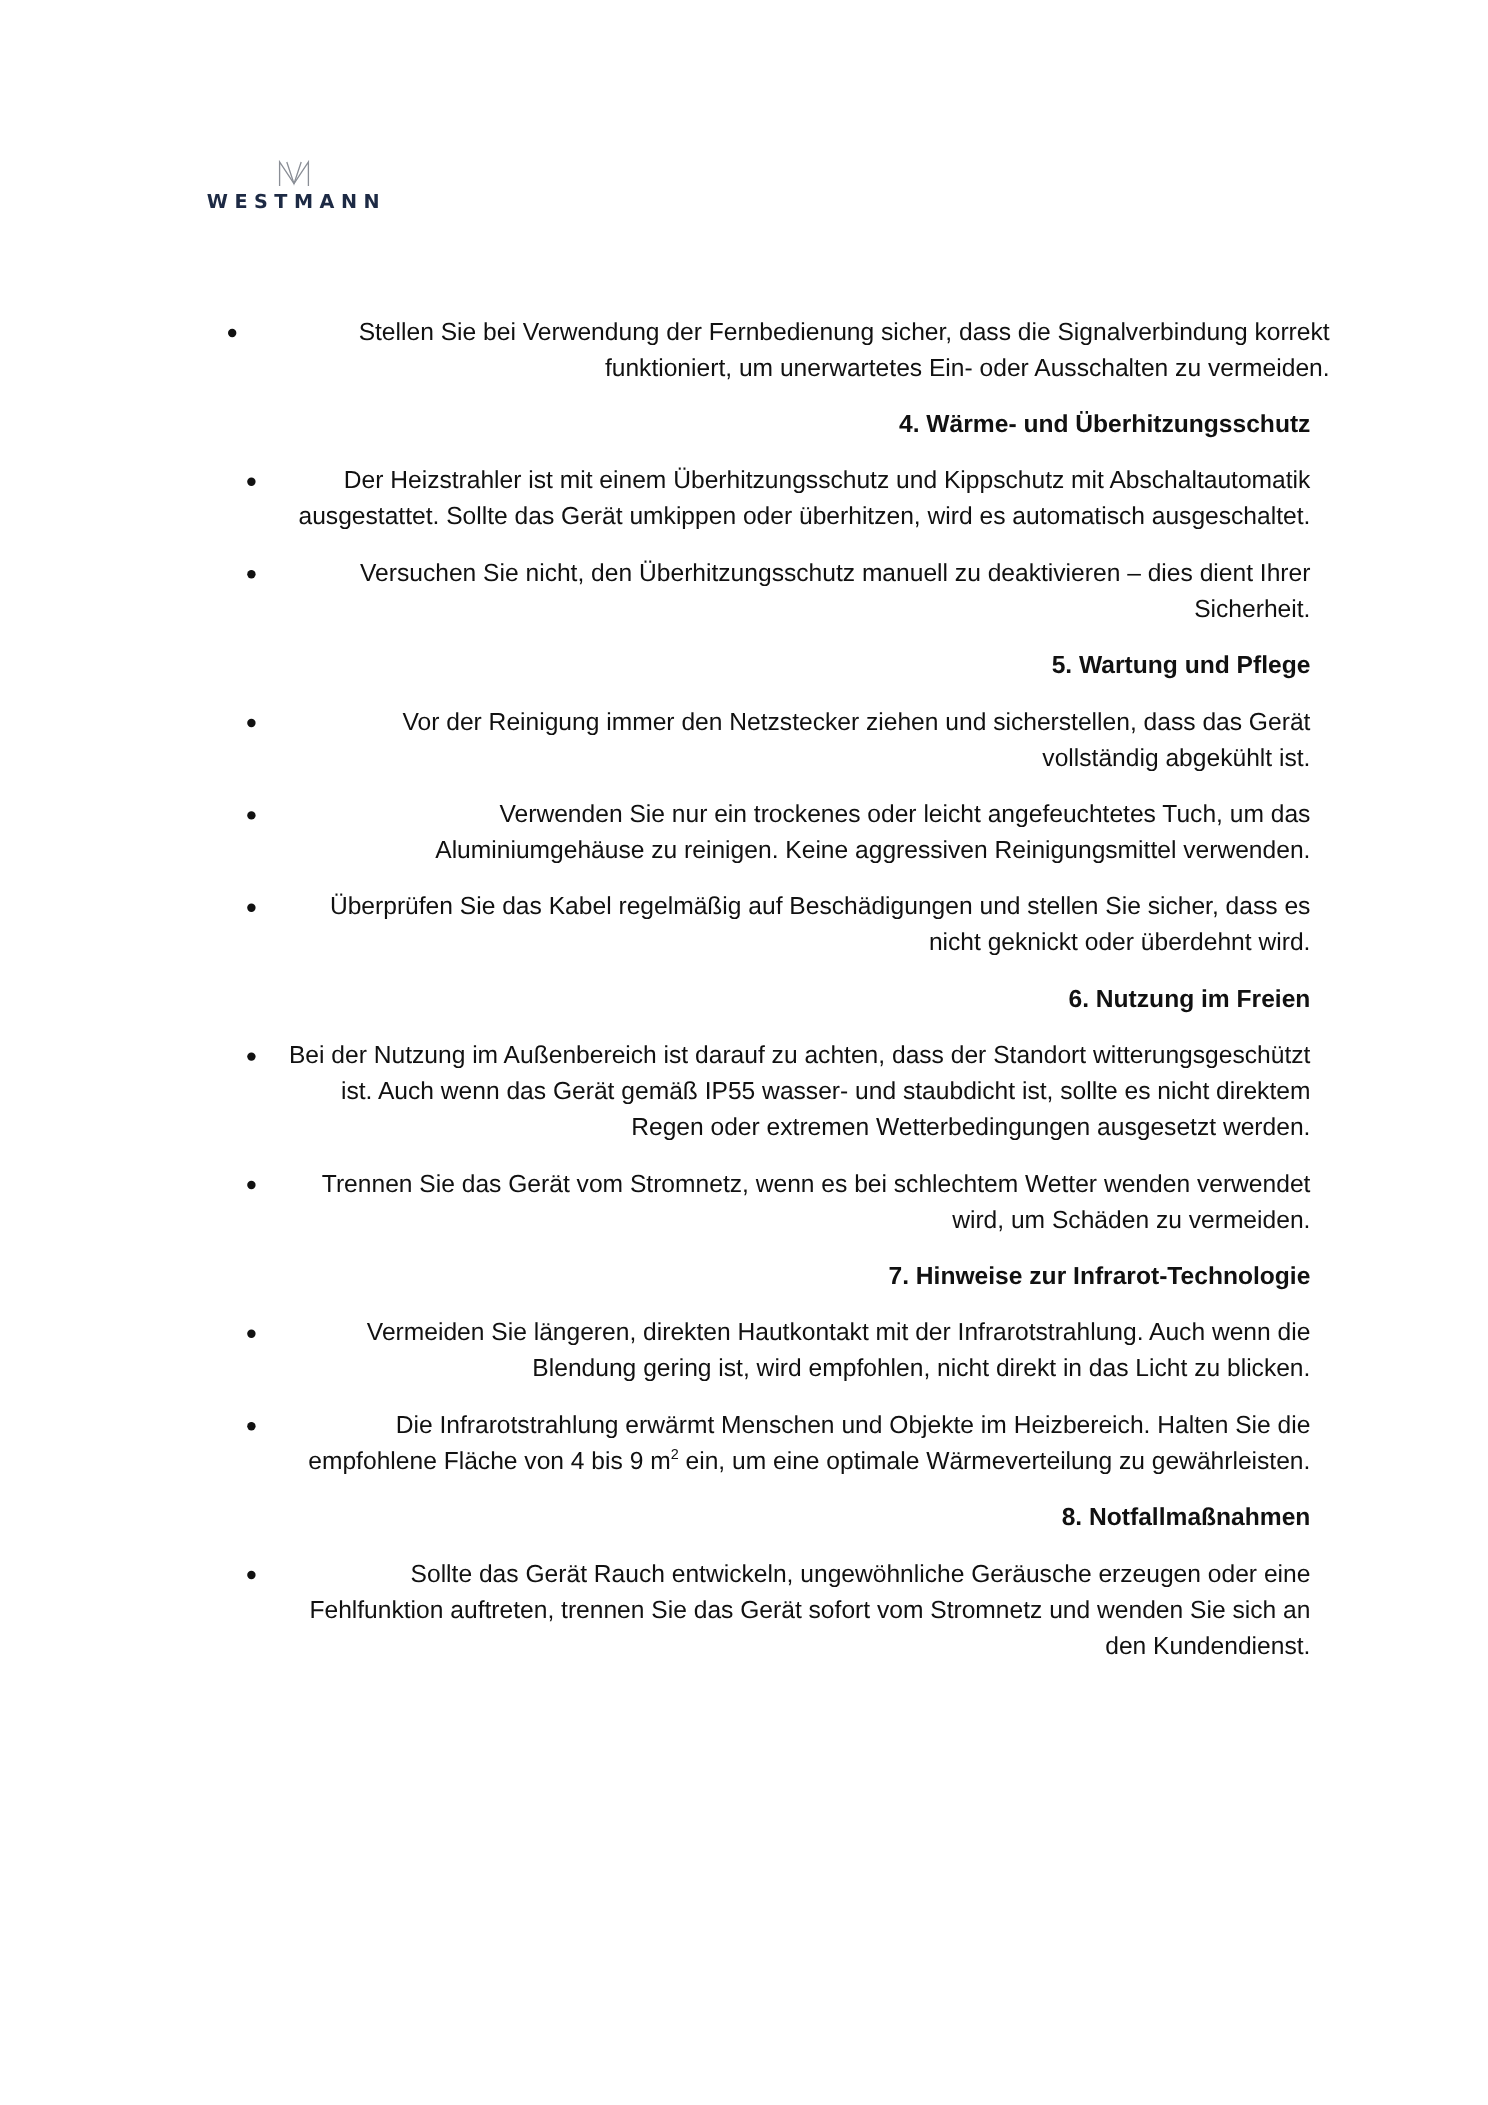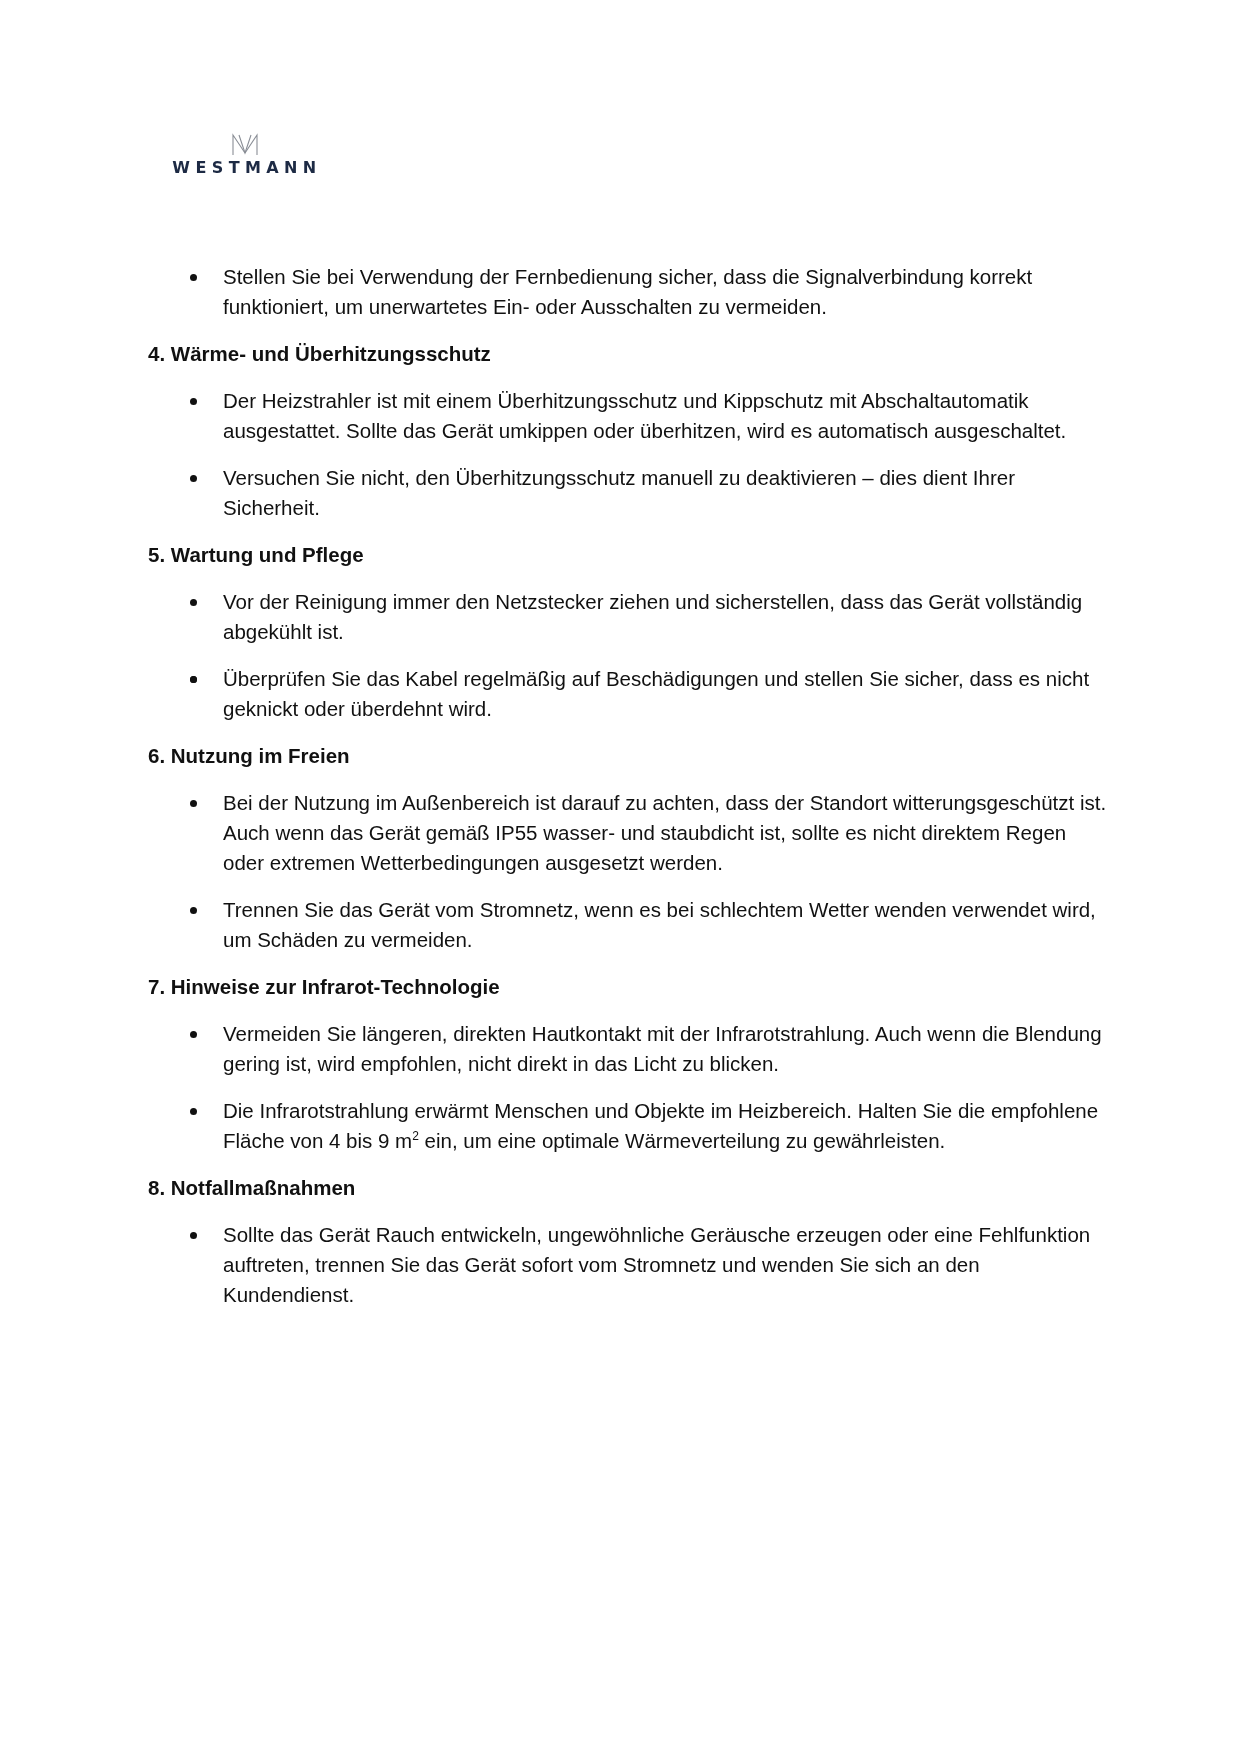--- a/index.html
+++ b/index.html
@@ -39,20 +39,21 @@
       padding-left: 4px;
       text-align: center;
     }
     .content {
       position: absolute;
       left: 148px;
       top: 262px;
       width: 960px;
       font-size: 20.5px;
       line-height: 30px;
+      text-align: right;
     }
     .section-heading {
       font-weight: bold;
       margin: 0 0 17px 0;
       font-size: 20.5px;
       line-height: 30px;
     }
     ul.bullets {
       list-style: none;
       margin: 0;
@@ -65,21 +66,21 @@
     }
     ul.bullets li .bullet {
       position: absolute;
       left: 42px;
       top: 12px;
       width: 7px;
       height: 7px;
       border-radius: 50%;
       background: #111111;
     }
-    .section { margin: 0; }
+    .section { margin: 16px; }
     sup { font-size: 12px; line-height: 0; }
   </style>
 </head>
 <body>
 
 <div class="logo">
   <svg class="logo-mark" viewBox="0 0 30 24">
     <polyline points="3,23 3,3 15,21" fill="none" stroke="#8a8e96" stroke-width="1.1"></polyline>
     <polyline points="9,3 15,21 21,3" fill="none" stroke="#8a8e96" stroke-width="1.1"></polyline>
     <polyline points="15,21 27,3 27,23" fill="none" stroke="#8a8e96" stroke-width="1.1"></polyline>
@@ -100,21 +101,21 @@
     <ul class="bullets">
       <li><span class="bullet"></span><span>Der Heizstrahler ist mit einem Überhitzungsschutz und Kippschutz mit Abschaltautomatik ausgestattet. Sollte das Gerät umkippen oder überhitzen, wird es automatisch ausgeschaltet.</span></li>
       <li><span class="bullet"></span><span>Versuchen Sie nicht, den Überhitzungsschutz manuell zu deaktivieren – dies dient Ihrer Sicherheit.</span></li>
     </ul>
   </div>
 
   <div class="section">
     <div class="section-heading">5. Wartung und Pflege</div>
     <ul class="bullets">
       <li><span class="bullet"></span><span>Vor der Reinigung immer den Netzstecker ziehen und sicherstellen, dass das Gerät vollständig abgekühlt ist.</span></li>
-      <li><span class="bullet"></span></li>
+      <li><span class="bullet"></span><span>Verwenden Sie nur ein trockenes oder leicht angefeuchtetes Tuch, um das Aluminiumgehäuse zu reinigen. Keine aggressiven Reinigungsmittel verwenden.</span></li>
       <li><span class="bullet"></span><span>Überprüfen Sie das Kabel regelmäßig auf Beschädigungen und stellen Sie sicher, dass es nicht geknickt oder überdehnt wird.</span></li>
     </ul>
   </div>
 
   <div class="section">
     <div class="section-heading">6. Nutzung im Freien</div>
     <ul class="bullets">
       <li><span class="bullet"></span><span>Bei der Nutzung im Außenbereich ist darauf zu achten, dass der Standort witterungsgeschützt ist. Auch wenn das Gerät gemäß IP55 wasser- und staubdicht ist, sollte es nicht direktem Regen oder extremen Wetterbedingungen ausgesetzt werden.</span></li>
       <li><span class="bullet"></span><span>Trennen Sie das Gerät vom Stromnetz, wenn es bei schlechtem Wetter wenden verwendet wird, um Schäden zu vermeiden.</span></li>
     </ul>

